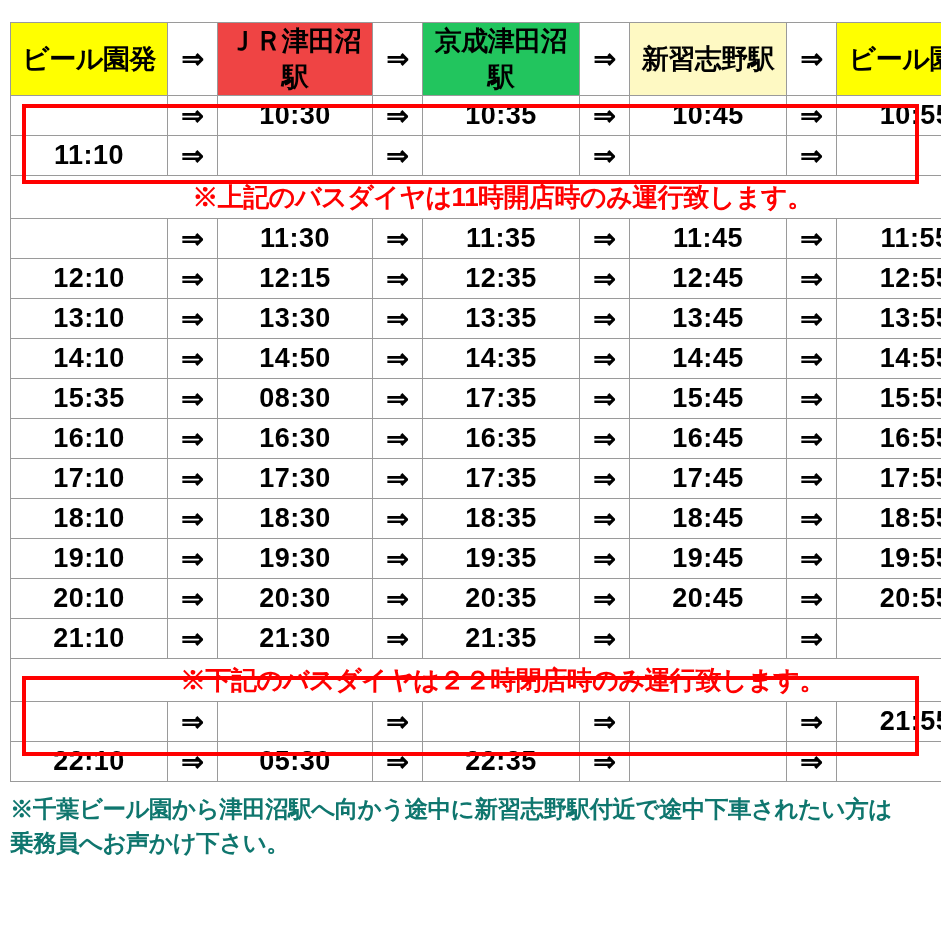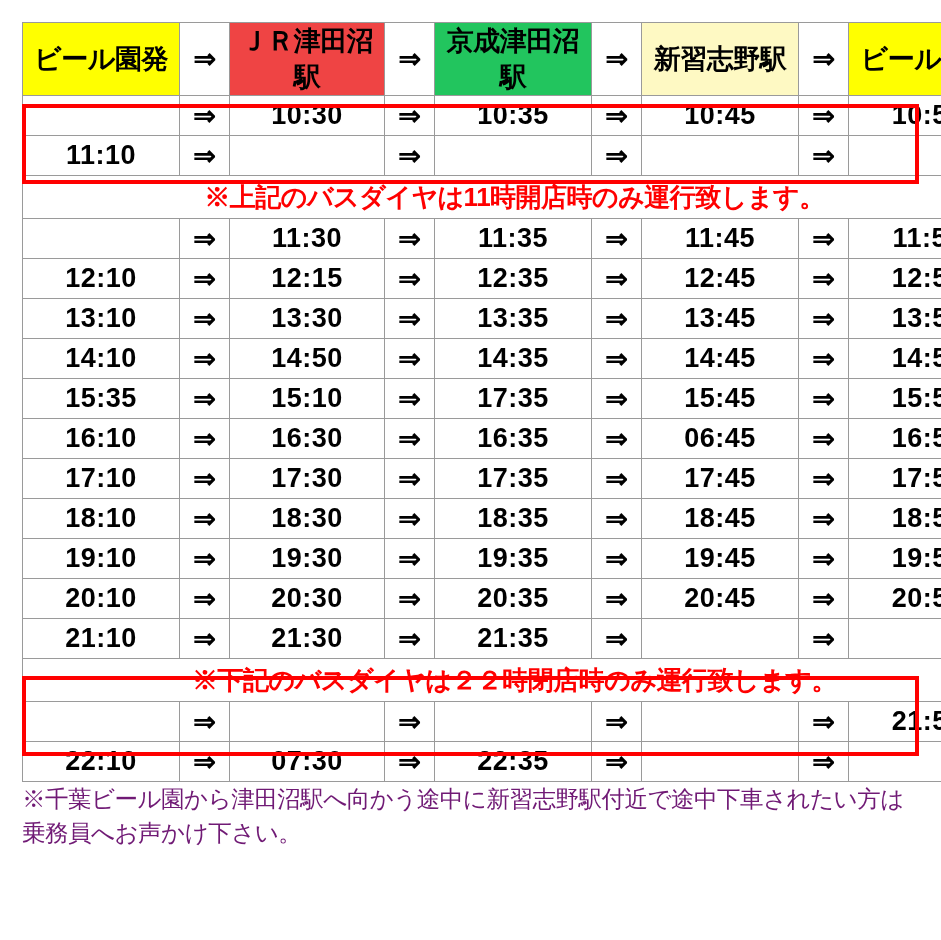--- a/index.html
+++ b/index.html
@@ -12,21 +12,21 @@
     height: 940px;
     font-family: "Liberation Sans", sans-serif;
     color: #000000;
     overflow: hidden;
   }
   .sheet {
     position: relative;
     width: 854px;
     height: 940px;
     box-sizing: border-box;
-    padding: 22px 22px 0 22px;
+    padding: 22px 22px 0 10px;
   }
   table.timetable {
     width: 897px;
     border-collapse: collapse;
     table-layout: fixed;
   }
   table.timetable td, table.timetable th {
     border: 1px solid #9a9a9a;
     text-align: center;
     vertical-align: middle;
@@ -89,24 +89,25 @@
   }
   #redbox-bottom {
     left: 22px;
     top: 676px;
     width: 897px;
     height: 80px;
   }
 
   .footnote {
     width: 897px;
+    margin-top: 10px;
     font-size: 23.5px;
-    font-weight: normal;
+    font-weight: bold;
     line-height: 1.45;
-    color: #701a75;
+    color: #0f766e;
     letter-spacing: -0.5px;
   }
 </style>
 </head>
 <body>
 
 <div class="sheet">
 
   <table class="timetable">
     <colgroup>
@@ -199,36 +200,36 @@
           <td class="arrow">⇒</td>
           <td class="time">14:35</td>
           <td class="arrow">⇒</td>
           <td class="time">14:45</td>
           <td class="arrow">⇒</td>
           <td class="time">14:55</td>
         </tr>
         <tr>
           <td class="time">15:35</td>
           <td class="arrow">⇒</td>
-          <td class="time">15:10</td>
+          <td class="time">08:30</td>
           <td class="arrow">⇒</td>
           <td class="time">17:35</td>
           <td class="arrow">⇒</td>
           <td class="time">15:45</td>
           <td class="arrow">⇒</td>
           <td class="time">15:55</td>
         </tr>
         <tr>
           <td class="time">16:10</td>
           <td class="arrow">⇒</td>
           <td class="time">16:30</td>
           <td class="arrow">⇒</td>
           <td class="time">16:35</td>
           <td class="arrow">⇒</td>
-          <td class="time">06:45</td>
+          <td class="time">16:45</td>
           <td class="arrow">⇒</td>
           <td class="time">16:55</td>
         </tr>
         <tr>
           <td class="time">17:10</td>
           <td class="arrow">⇒</td>
           <td class="time">17:30</td>
           <td class="arrow">⇒</td>
           <td class="time">17:35</td>
           <td class="arrow">⇒</td>
@@ -290,21 +291,21 @@
           <td class="arrow">⇒</td>
           <td class="time empty"></td>
           <td class="arrow">⇒</td>
           <td class="time empty"></td>
           <td class="arrow">⇒</td>
           <td class="time">21:55</td>
         </tr>
         <tr>
           <td class="time">22:10</td>
           <td class="arrow">⇒</td>
-          <td class="time">07:30</td>
+          <td class="time">05:30</td>
           <td class="arrow">⇒</td>
           <td class="time">22:35</td>
           <td class="arrow">⇒</td>
           <td class="time empty"></td>
           <td class="arrow">⇒</td>
           <td class="time empty"></td>
         </tr>
       </tbody>
   </table>
 

